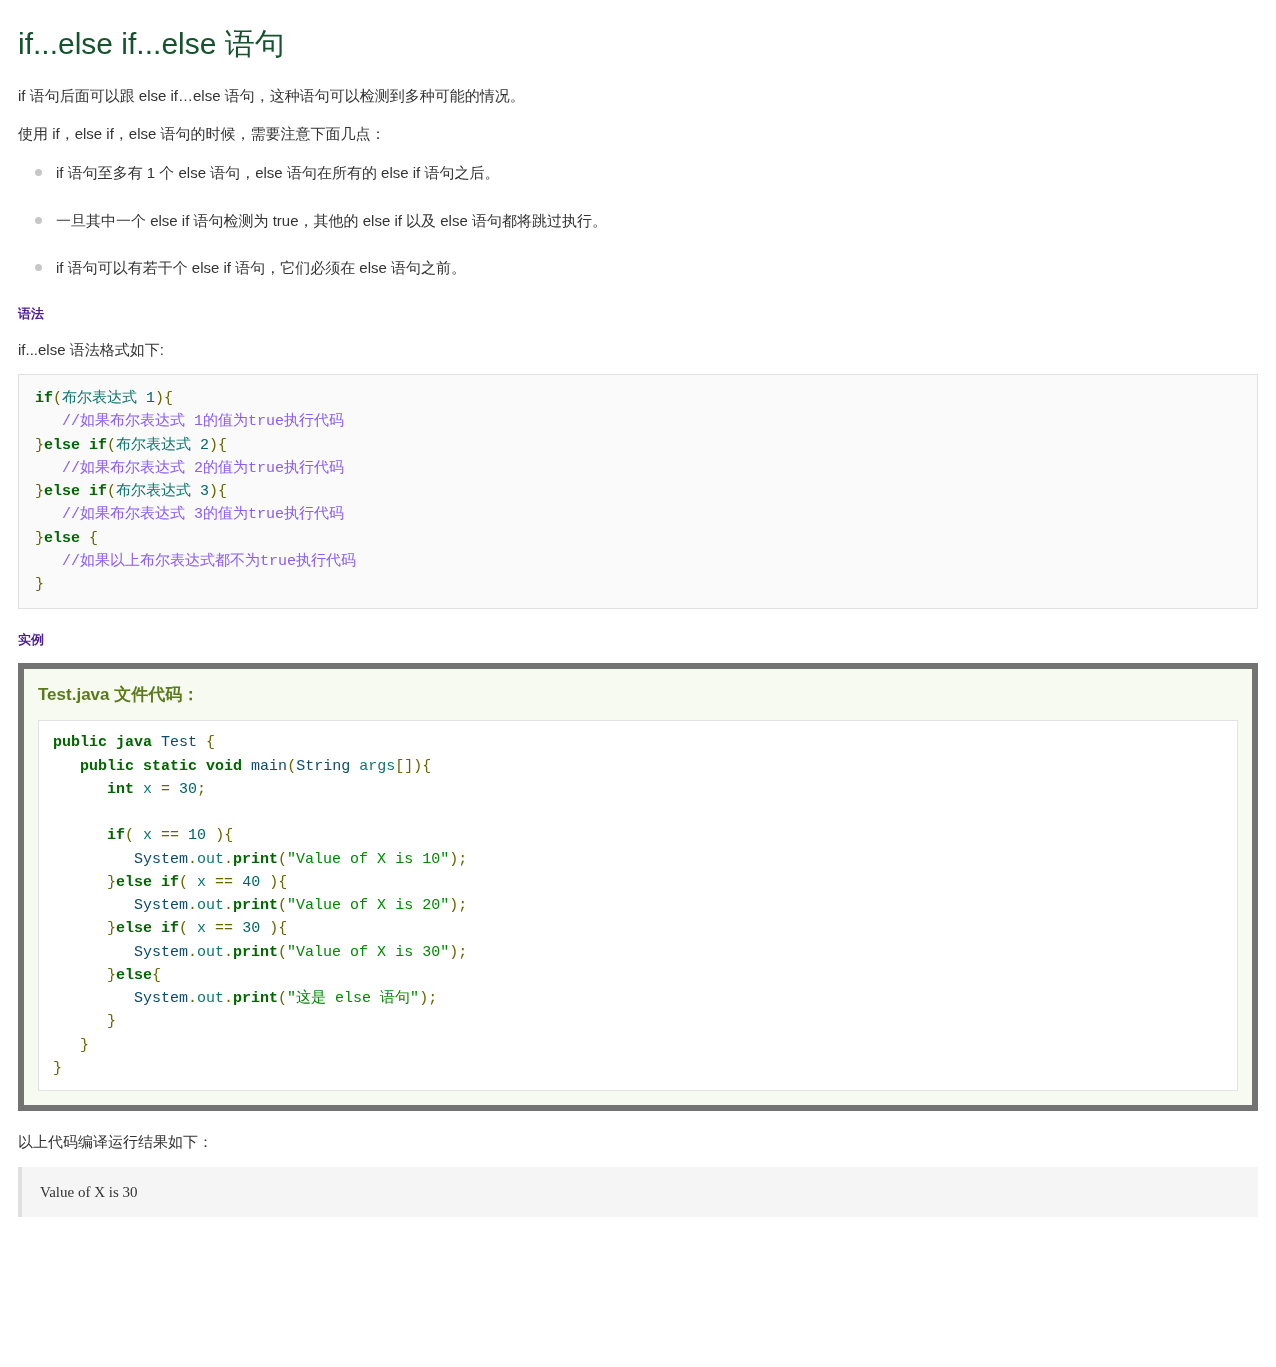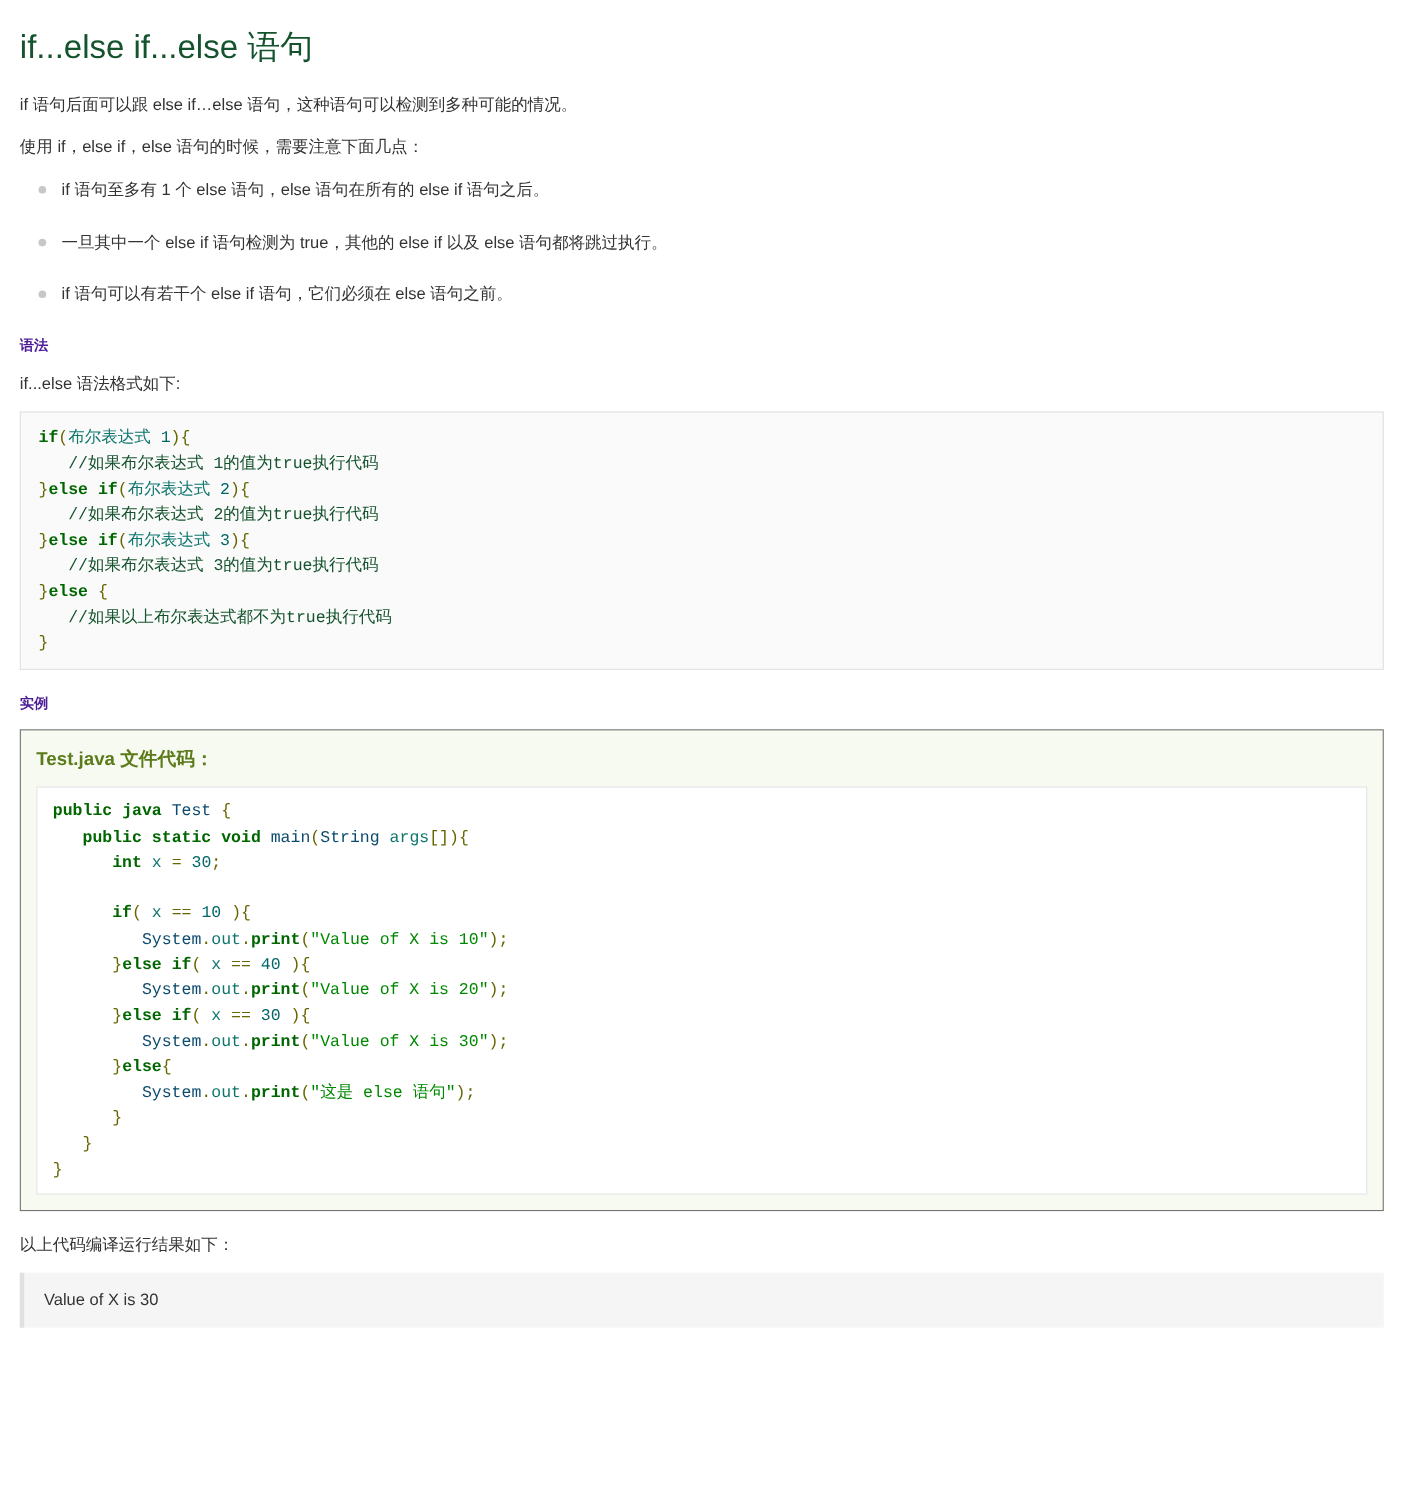--- a/index.html
+++ b/index.html
@@ -53,21 +53,21 @@
       border: 1px solid #e0e0e0;
       padding: 12px 16px;
       margin: 10px 0 20px 0;
       font-family: Consolas, "Courier New", monospace;
       font-size: 15px;
       line-height: 1.55;
       white-space: pre;
     }
     .example-container {
       background: #f7faf0;
-      border: 1px solid #737373;
+      border: 6px solid #737373;
       padding: 12px 14px 14px 14px;
       margin: 12px 0 18px 0;
     }
     .example-title {
       font-size: 17px;
       font-weight: 700;
       color: #5b7a1a;
       margin-bottom: 10px;
     }
     pre.example-code {
@@ -77,28 +77,28 @@
       font-family: Consolas, "Courier New", monospace;
       font-size: 15px;
       line-height: 1.55;
       white-space: pre;
     }
     pre.output-block {
       background: #f5f5f5;
       border-left: 4px solid #e0e0e0;
       padding: 14px 18px;
       margin: 12px 0;
-      font-family: Liberation Sans, sans-serif;
+      font-family: Liberation Serif, serif;
       font-size: 15px;
       line-height: 1.5;
     }
     .tok-kw { color: #060; font-weight: bold; }
     .tok-pun { color: #660; }
     .tok-lit { color: #066; }
-    .tok-com { color: #14532d; text-align: right; }
+    .tok-com { color: #8b5cf6; text-align: right; }
     .tok-typ { color: #0c4a6e; }
     .tok-pln { color: #0f766e; }
     .tok-str { color: #080; }
   </style>
 </head>
 <body>
 
 <h2>if...else if...else 语句</h2>
 
 <p>if 语句后面可以跟 else if…else 语句，这种语句可以检测到多种可能的情况。</p>

